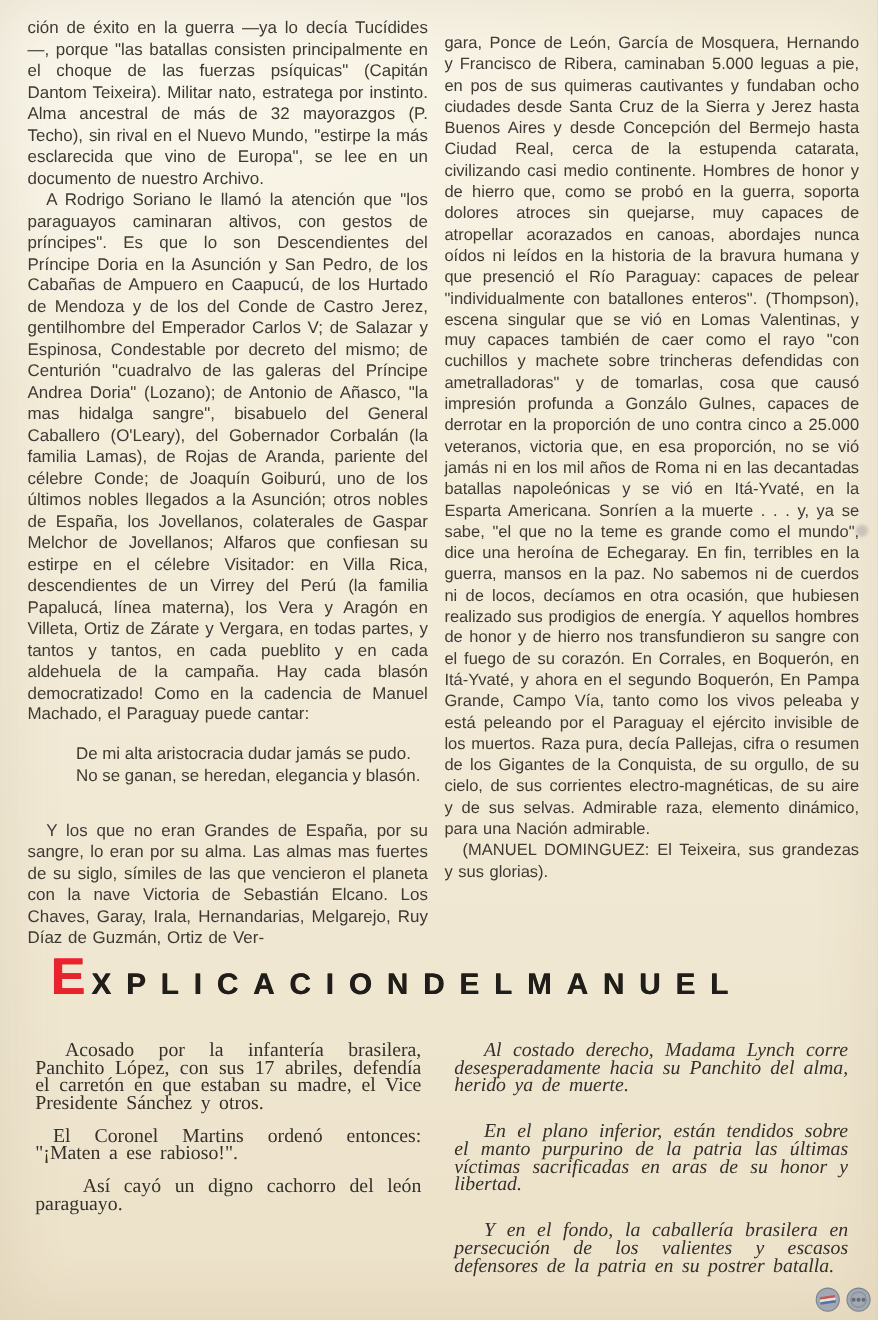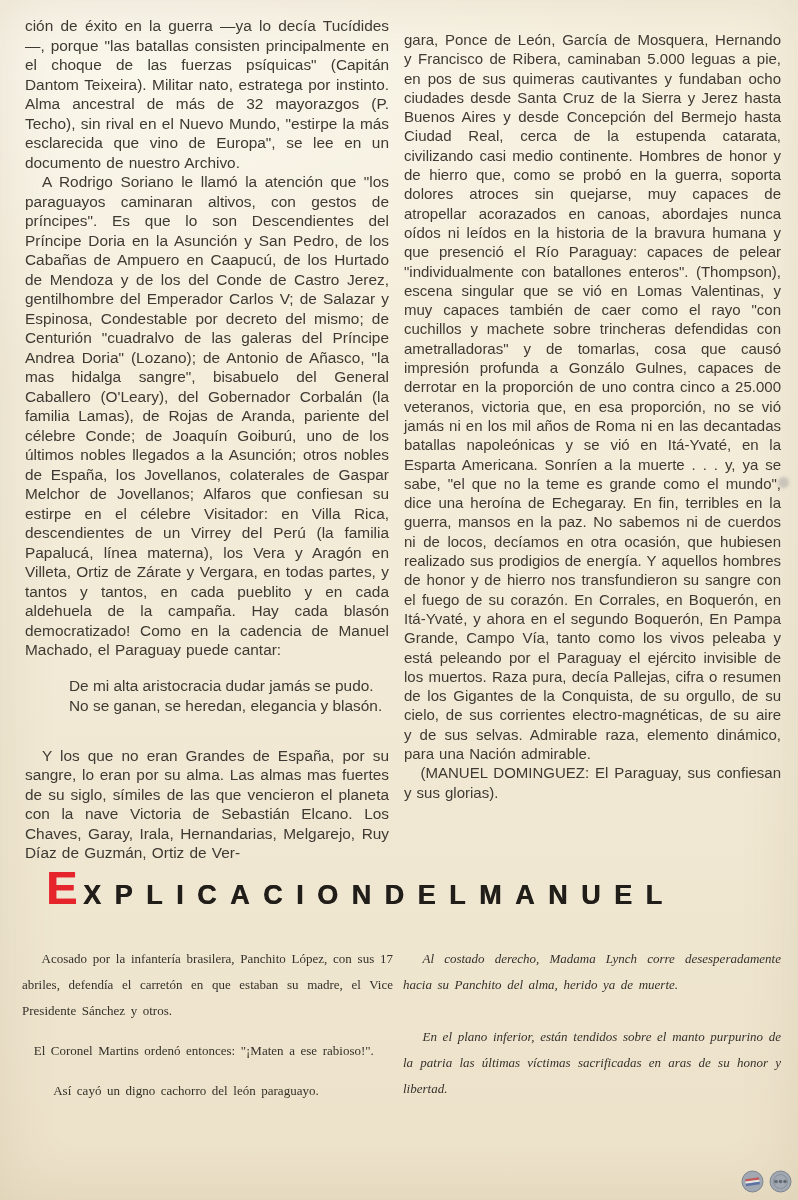--- a/index.html
+++ b/index.html
@@ -42,22 +42,22 @@
   }
   .dropcap{
     font-weight:700;font-size:47px;line-height:0;
     letter-spacing:.12em;text-shadow:.6px 0 0 currentColor;
   }
   
   .low-left{left:22px;top:946px;width:371px;}
   .low-right{left:403px;top:946px;width:378px;}
   .serif{
     font-family:"Liberation Serif","DejaVu Serif",serif;
-    color:#35302a;font-size:13px;line-height:26px;
-    text-align:justify;text-indent:1.5em;margin:0 0 14px;
+    color:#35302a;font-size:18px;line-height:16px;
+    text-align:justify;text-indent:1.5em;margin:0 10px 14px;
     word-spacing:.18em;
   }
   .low-right .serif{margin-bottom:26px;font-style:italic;}
   .big-indent{text-indent:2.4em;}
   
   .smudge{
     position:absolute;left:778px;top:477px;width:11px;height:11px;border-radius:50%;
     background:rgba(125,125,138,.32);filter:blur(1.6px);
   }
   .badges{position:absolute;right:6px;bottom:7px;display:flex;gap:5px;opacity:.9;}
@@ -73,40 +73,41 @@
     <p class="sans indent">A Rodrigo Soriano le llamó la atención que "los paraguayos caminaran altivos, con gestos de príncipes". Es que lo son  Descendientes del Príncipe Doria en la Asunción y San Pedro, de los Cabañas de Ampuero en Caapucú, de los Hurtado de Mendoza y de los del Conde de Castro Jerez, gentilhombre del Emperador Carlos V; de Salazar y Espinosa, Condestable por decreto del mismo; de Centurión "cuadralvo de las galeras del Príncipe Andrea Doria" (Lozano); de Antonio de Añasco, "la mas hidalga sangre", bisabuelo del General Caballero (O'Leary), del Gobernador Corbalán (la familia Lamas), de Rojas de Aranda, pariente del célebre Conde; de Joaquín Goiburú, uno de los últimos nobles llegados a la Asunción; otros nobles de España, los Jovellanos, colaterales de Gaspar Melchor de Jovellanos; Alfaros que confiesan su estirpe en el célebre Visitador: en Villa Rica, descendientes de un Virrey del Perú (la familia Papalucá, línea materna), los Vera y Aragón en Villeta, Ortiz de Zárate y Vergara, en todas partes, y tantos y tantos, en cada pueblito y en cada aldehuela de la campaña. Hay cada blasón democratizado! Como en la cadencia de Manuel Machado, el Paraguay puede cantar:</p>
     <div class="verse">
       <div>De mi alta aristocracia dudar jamás se pudo.</div>
       <div>No se ganan, se heredan, elegancia y blasón.</div>
     </div>
     <p class="sans indent gap-top">Y los que no eran Grandes de España, por su sangre, lo eran por su alma. Las almas mas fuertes de su siglo, símiles de las que vencieron el planeta con la nave Victoria de Sebastián Elcano. Los Chaves, Garay, Irala, Hernandarias, Melgarejo, Ruy Díaz de Guzmán, Ortiz de Ver-</p>
   </section>
 
   <section class="col top-right">
     <p class="sans">gara, Ponce de León, García de Mosquera, Hernando y Francisco de Ribera, caminaban 5.000 leguas a pie, en pos de sus quimeras cautivantes y fundaban ocho ciudades desde Santa Cruz de la Sierra y Jerez hasta Buenos Aires y desde Concepción del Bermejo hasta Ciudad Real, cerca de la estupenda catarata, civilizando casi medio continente. Hombres de honor y de hierro que, como se probó en la guerra, soporta dolores atroces sin quejarse, muy capaces de atropellar acorazados en canoas, abordajes nunca oídos ni leídos en la historia de la bravura humana y que presenció el Río Paraguay: capaces de pelear "individualmente con batallones enteros". (Thompson), escena singular que se vió en Lomas Valentinas, y muy capaces también de caer como el rayo "con cuchillos y machete sobre trincheras defendidas con ametralladoras" y de tomarlas, cosa que causó impresión profunda a Gonzálo Gulnes, capaces de derrotar en la proporción de uno contra cinco a 25.000 veteranos, victoria que, en esa proporción, no se vió jamás ni en los mil años de Roma ni en las decantadas batallas napoleónicas y se vió en Itá-Yvaté, en la Esparta Americana. Sonríen a la muerte . . .  y, ya se sabe, "el que no la teme es grande como el mundo", dice una heroína de Echegaray. En fin, terribles en la guerra, mansos en la paz. No sabemos ni de cuerdos ni de locos, decíamos en otra ocasión, que hubiesen realizado sus prodigios de energía. Y aquellos hombres de honor y de hierro nos transfundieron su sangre con el fuego de su corazón. En Corrales, en Boquerón, en Itá-Yvaté, y ahora en el segundo Boquerón, En Pampa Grande, Campo Vía, tanto como los vivos peleaba y está peleando por el Paraguay el ejército invisible de los muertos. Raza pura, decía Pallejas, cifra o resumen de los Gigantes de la Conquista, de su orgullo, de su cielo, de sus corrientes electro-magnéticas, de su aire y de sus selvas. Admirable raza, elemento dinámico, para una Nación admirable.</p>
-    <p class="sans indent">(MANUEL DOMINGUEZ: El Paraguay, sus confiesan y sus glorias).</p>
+    <p class="sans indent">(MANUEL DOMINGUEZ: El Teixeira, sus grandezas y sus glorias).</p>
   </section>
 
   <header class="headline">
     <span style="white-space:nowrap;">
       <span class="dropcap" style="color:#e5242c;">E</span><span class="caps">XPLICACION</span>
     </span>
     <span class="caps">DEL</span>
     <span class="caps">MANUEL</span>
   </header>
 
   <section class="col low-left">
     <p class="serif">Acosado por la infantería brasilera, Panchito López, con sus 17 abriles, defendía el carretón en que estaban su madre, el Vice Presidente Sánchez y otros.</p>
     <p class="serif" style="text-indent:.9em;">El Coronel Martins ordenó entonces: "¡Maten a ese rabioso!".</p>
     <p class="serif big-indent">Así cayó un digno cachorro del león paraguayo.</p>
   </section>
 
   <section class="col low-right">
     <p class="serif">Al costado derecho, Madama Lynch corre desesperadamente hacia su Panchito del alma, herido ya de muerte.</p>
     <p class="serif">En el plano inferior, están tendidos sobre el manto purpurino de la patria las últimas víctimas sacrificadas en aras de su honor y libertad.</p>
+    <p class="serif">Y en el fondo, la caballería brasilera en persecución de los valientes y escasos defensores de la patria en su postrer batalla.</p>
   </section>
 
   <div class="smudge"></div>
 
   <div class="badges">
     <svg class="badge" width="23" height="23" viewBox="0 0 23 23">
       <circle cx="11.5" cy="11.5" r="10.5" fill="#9aa3b0" stroke="#6f7a88" stroke-width="1"></circle>
       <g transform="rotate(-8 11.5 11.5)">
         <rect x="4.5" y="8.2" width="14" height="2.4" fill="#c24a4e"></rect>
         <rect x="4.5" y="10.6" width="14" height="2.2" fill="#e9e7e1"></rect>

